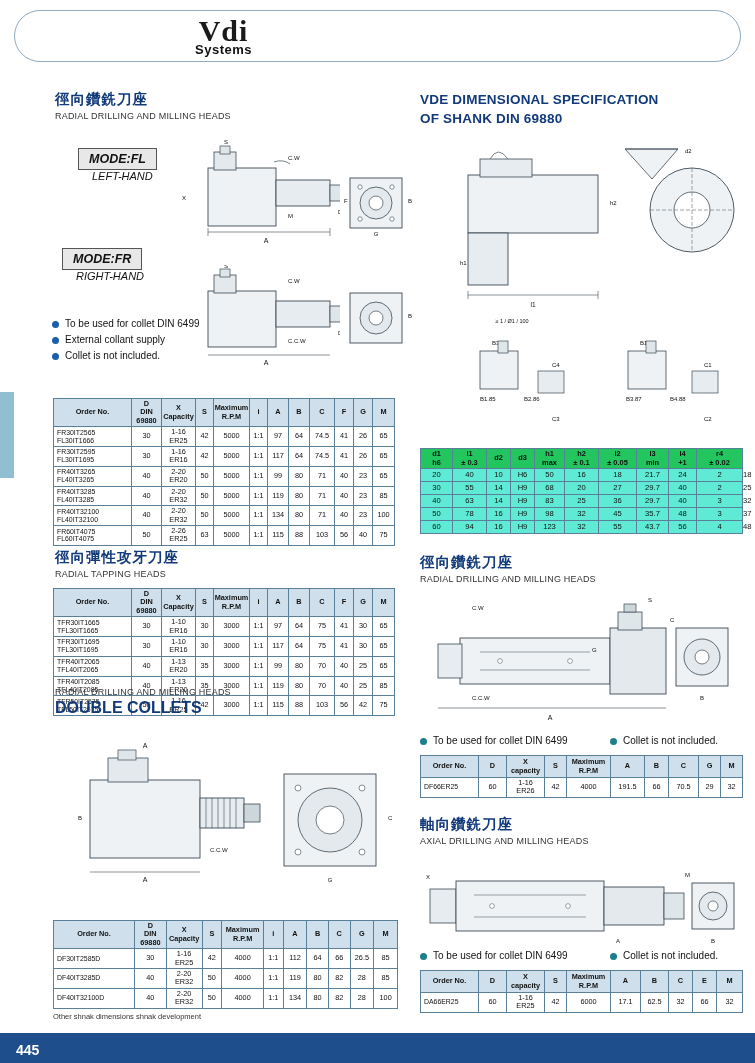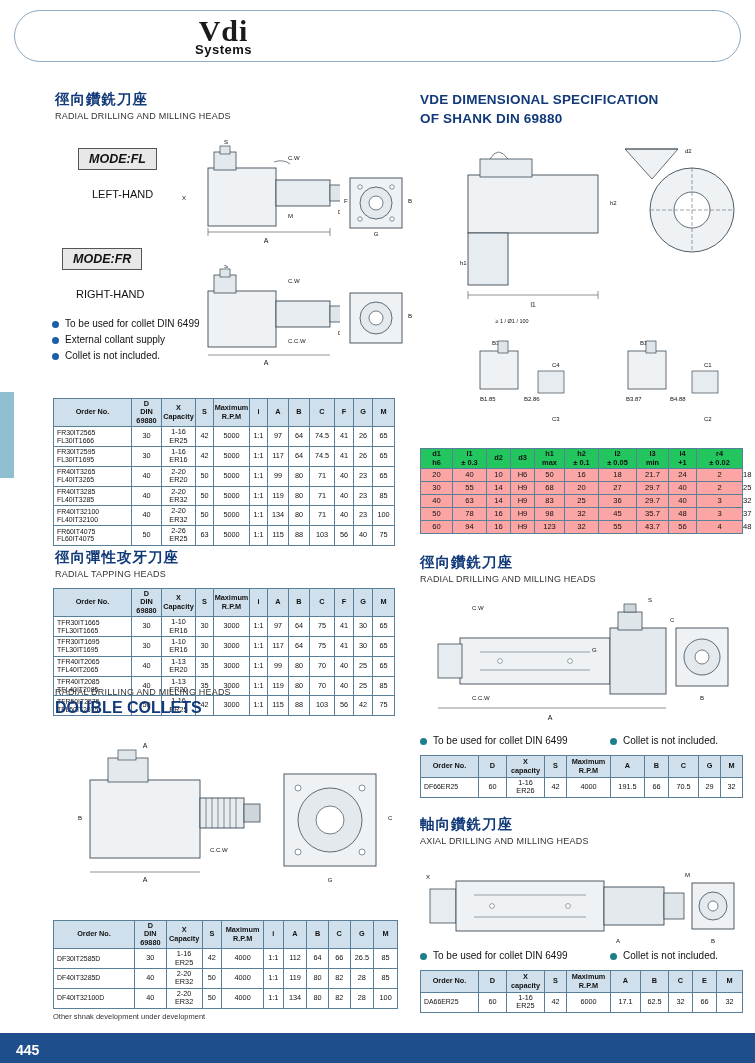--- a/index.html
+++ b/index.html
@@ -33,42 +33,42 @@
   .cn-title { font-size:14.5px; font-weight:bold; color:#123a7a; letter-spacing:1px; font-family:"DejaVu Sans", sans-serif; }
   .en-title { font-size:9px; color:#333; letter-spacing:0.2px; margin-top:2px; }
   .en-title-lg { font-size:13.5px; font-weight:bold; color:#123a7a; letter-spacing:0.2px; }
 
   
   .mode-box {
     border:1px solid #555; background:#e8e8e8;
     font-style:italic; font-weight:bold; font-size:12.5px;
     padding:3px 10px; display:inline-block;
   }
-  .mode-sub { font-size:11px; margin-top:18px; margin-left:14px; }
+  .mode-sub { font-style:italic; font-size:11px; margin-top:0; margin-left:14px; }
 
   
   .bullet-row { display:flex; align-items:flex-start; font-size:10px; margin-bottom:5px; }
   .dot { width:7px; height:7px; border-radius:50%; background:#1a5fa8; margin-right:6px; margin-top:3px; flex:0 0 auto; }
   .dot-teal { background:#1c7f8c; }
 
   
   table.spec { border-collapse:collapse; font-size:7.3px; table-layout:fixed; }
   table.spec th, table.spec td {
     border:1px solid #5a7f99; text-align:center; padding:1px 0;
     font-size:7.3px; line-height:1.15; color:#111;
   }
   table.spec thead th { background:#cfe0ec; font-weight:bold; height:22px; }
   table.spec tbody td { background:#ffffff; height:13px; }
   table.spec td.ord { text-align:left; padding-left:3px; font-size:6.9px; }
 
   
   table.din { border-collapse:collapse; font-size:7.6px; table-layout:fixed; }
   table.din th, table.din td { border:1px solid #5a7f99; text-align:center; padding:1px 0; line-height:1.1; }
   table.din thead th { background:#22c55e; font-weight:bold; height:20px; font-size:7.4px; }
-  table.din tbody td { background:#fca5a5; height:13px;margin-top:8px; }
+  table.din tbody td { background:#5eead4; height:13px;margin-top:8px; }
 
   
   .art { position:absolute; background:#ffffff; }
 
   
   .footer-bar {
     position:absolute; left:0; bottom:0; width:755px; height:30px;
     background:#1f4e8c;
   }
   .footer-num {
@@ -948,21 +948,21 @@
             </td>
             <td>
               <div>28</div>
             </td>
             <td>
               <div>100</div>
             </td>
           </tr>
         </tbody>
     </table>
-    <div class="note" style="margin-top:3px;">Other shnak development under development</div>
+    <div class="note" style="margin-top:3px;">Other shnak dimensions shnak development</div>
   </div>
 
   <div style="position:absolute;left:420px;top:92px;width:320px;">
     <div class="en-title-lg">VDE DIMENSIONAL SPECIFICATION</div>
     <div class="en-title-lg" style="margin-top:4px;">OF SHANK DIN 69880</div>
   </div>
 
   <svg class="art" style="left:420px;top:135px;" width="325" height="300">
 
     <rect x="48" y="40" width="130" height="58" fill="#eef2f4" stroke="#3c4a55" stroke-width="0.9"></rect>

